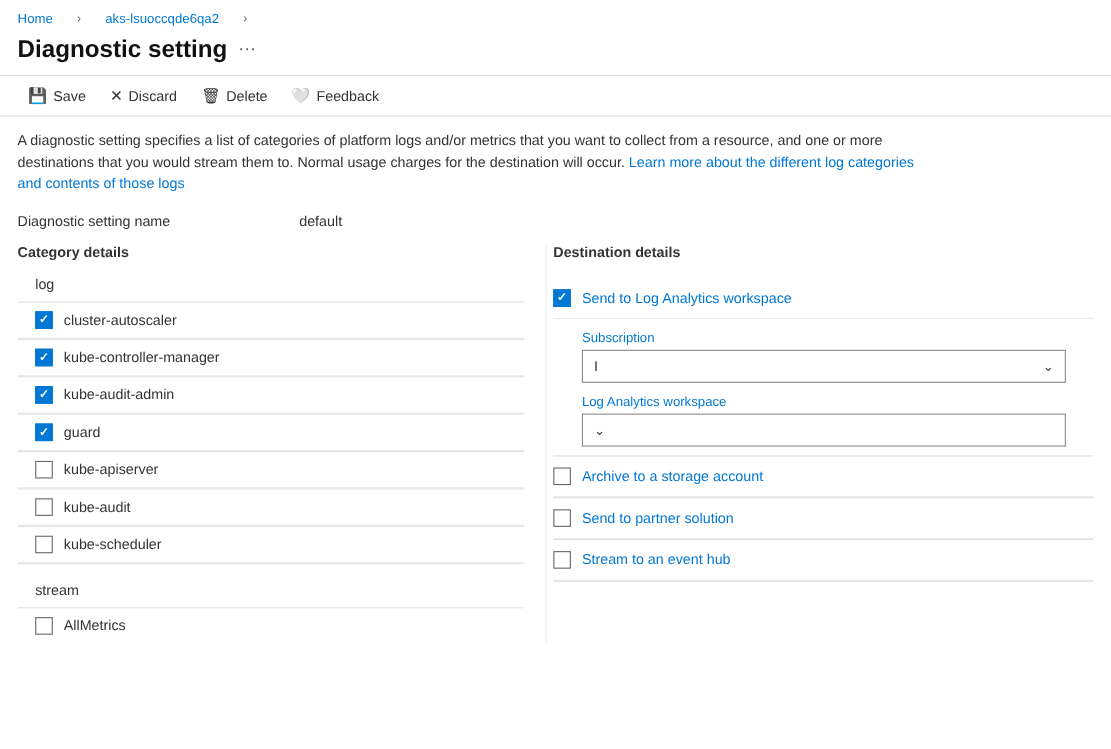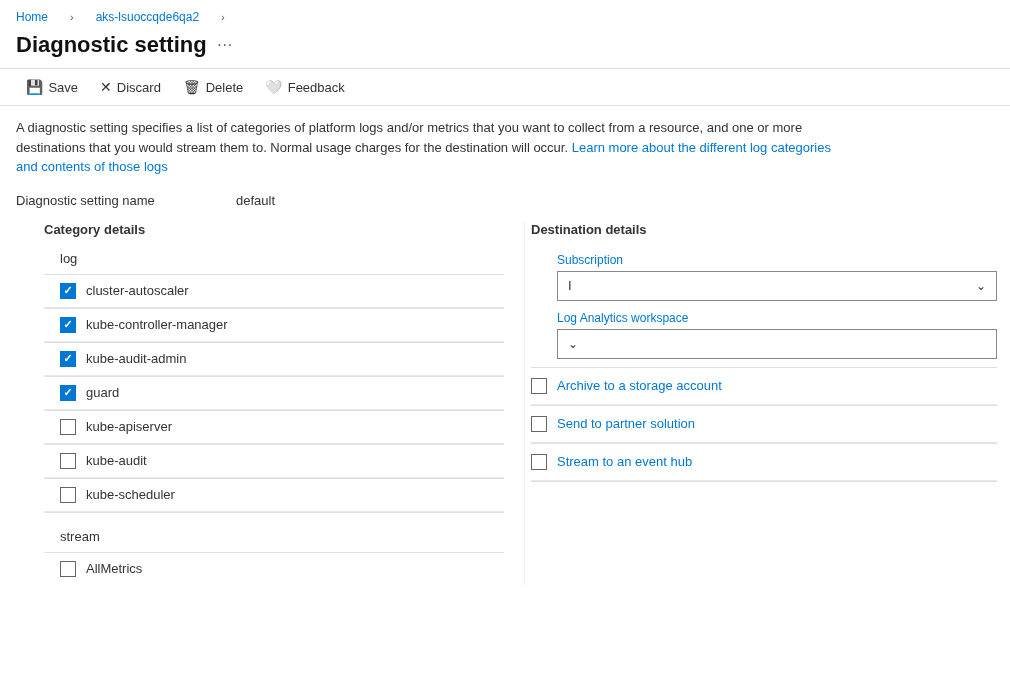--- a/index.html
+++ b/index.html
@@ -13,25 +13,25 @@
     .page-title { font-size: 22px; font-weight: 600; color: #111; }
     .more-icon { font-size: 16px; color: #555; cursor: pointer; }
 
     .toolbar { display: flex; align-items: center; gap: 2px; padding: 6px 16px; border-top: 1px solid #e0e0e0; border-bottom: 1px solid #e0e0e0; }
     .toolbar-btn { display: flex; align-items: center; gap: 5px; padding: 4px 10px; background: none; border: none; cursor: pointer; font-size: 13px; color: #333; border-radius: 2px; }
     .toolbar-btn .btn-icon { font-size: 14px; }
 
     .description { padding: 12px 16px 8px; font-size: 13px; color: #333; max-width: 860px; line-height: 1.5; }
     .description a { color: #0078d4; text-decoration: none; }
 
-    .setting-name-row { display: flex; align-items: center; padding: 8px 16px 14px; }
+    .setting-name-row { display: flex; align-items: center; padding: 8px 16px 14px; gap: 36px; }
     .setting-name-label { font-size: 13px; color: #333; font-weight: 500; min-width: 220px; }
     .setting-name-value { font-size: 13px; color: #333; }
 
-    .main-content { display: flex; padding: 0 16px; gap: 0; margin-left: 28px; }
+    .main-content { display: flex; padding: 0 16px; gap: 0; }
 
     .left-panel { flex: 0 0 480px; padding-right: 20px; }
     .right-panel { flex: 1; padding-left: 6px; border-left: 1px solid #eee; }
 
     .section-title { font-size: 13px; font-weight: 600; color: #333; margin-bottom: 14px; }
     .subsection-title { font-size: 13px; font-weight: 500; color: #333; margin: 10px 0 8px 16px; }
 
     .checkbox-item { display: flex; align-items: center; gap: 10px; padding: 8px 0 8px 16px; border-bottom: 1px solid #e8e8e8; }
     .checkbox-item:last-child { border-bottom: none; }
 
@@ -167,20 +167,24 @@
           <span class="checkbox-label">AllMetrics</span>
         </div>
       </div>
   </div>
 
   <div class="right-panel">
     <div class="dest-section-title">Destination details</div>
 
     <div id="destination-options">
         <div>
+          <div class="dest-option">
+            <div class="cb-checked"></div>
+            <span class="dest-option-label">Send to Log Analytics workspace</span>
+          </div>
           <div class="form-group">
             <label class="form-label" style="color: rgb(0, 120, 212);">Subscription</label>
             <div class="select-wrapper">
               <div class="select-control">
                 <span>I</span>
                 <span class="chevron">⌄</span>
               </div>
             </div>
           </div>
           <div class="form-group">

